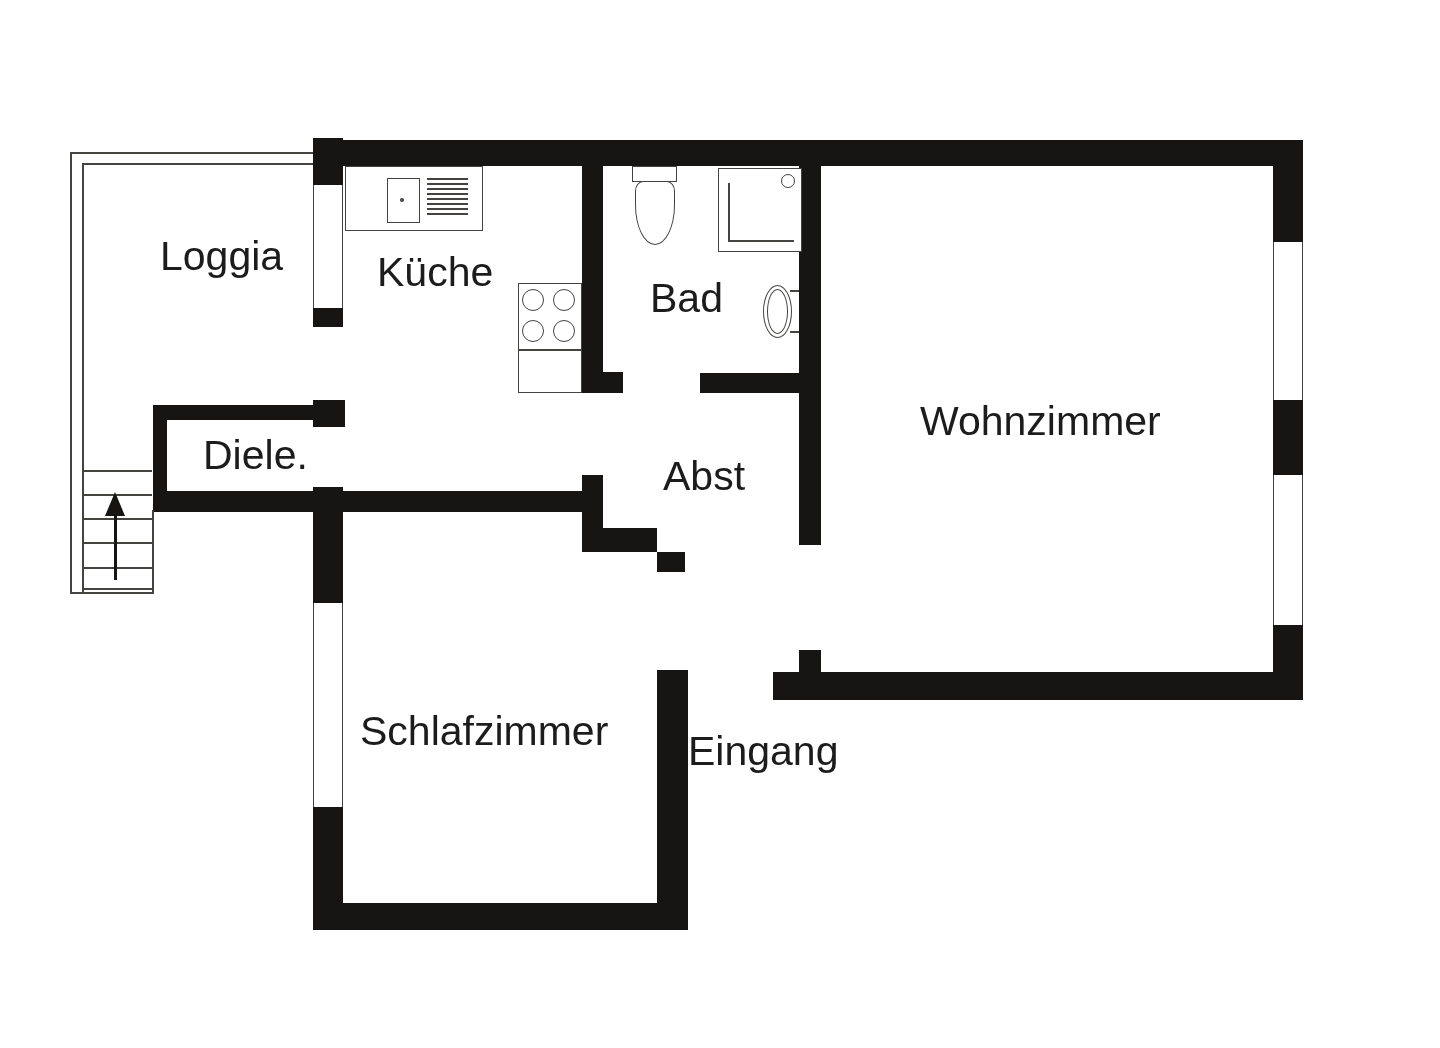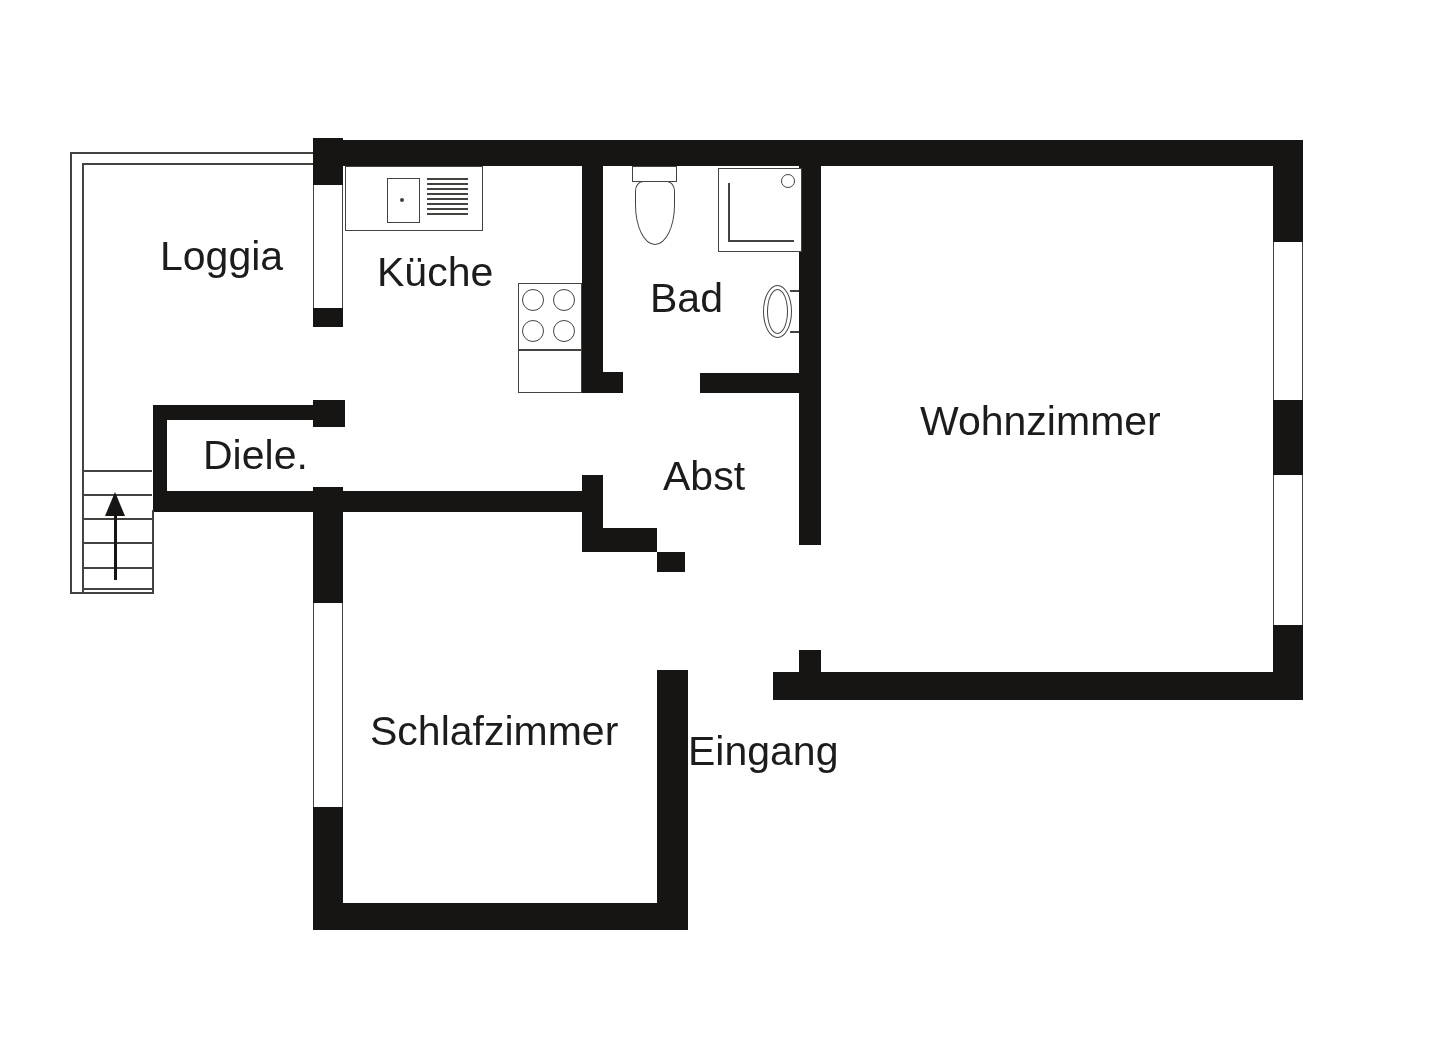--- a/index.html
+++ b/index.html
@@ -120,16 +120,16 @@
   <div class="outline circle" style="left:767px;top:289px;width:21px;height:45px;"></div>
   <div class="tline" style="left:790px;top:290px;width:9px;height:2px;"></div>
   <div class="tline" style="left:790px;top:331px;width:9px;height:2px;"></div>
 
   <div class="label" style="left:160px;top:236px;">Loggia</div>
   <div class="label" style="left:377px;top:252px;">Küche</div>
   <div class="label" style="left:650px;top:278px;">Bad</div>
   <div class="label" style="left:920px;top:401px;">Wohnzimmer</div>
   <div class="label" style="left:203px;top:435px;">Diele.</div>
   <div class="label" style="left:663px;top:456px;">Abst</div>
-  <div class="label" style="left:370px;top:711px;">Schlafzimmer</div>
+  <div class="label" style="left:360px;top:711px;">Schlafzimmer</div>
   <div class="label" style="left:688px;top:731px;">Eingang</div>
 
 </div>
 
 </body></html>

